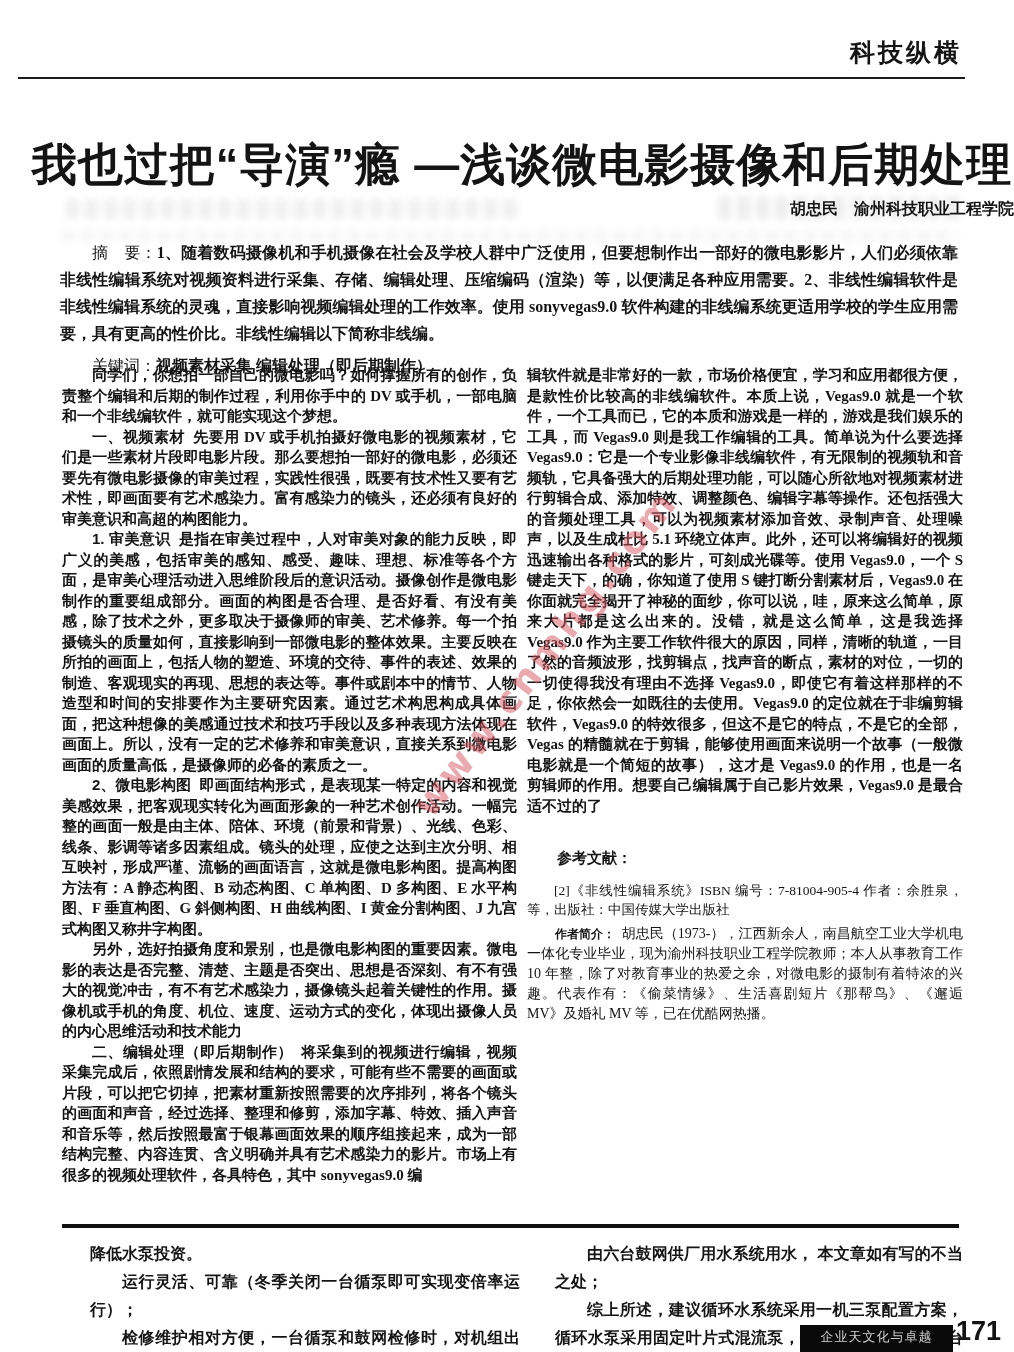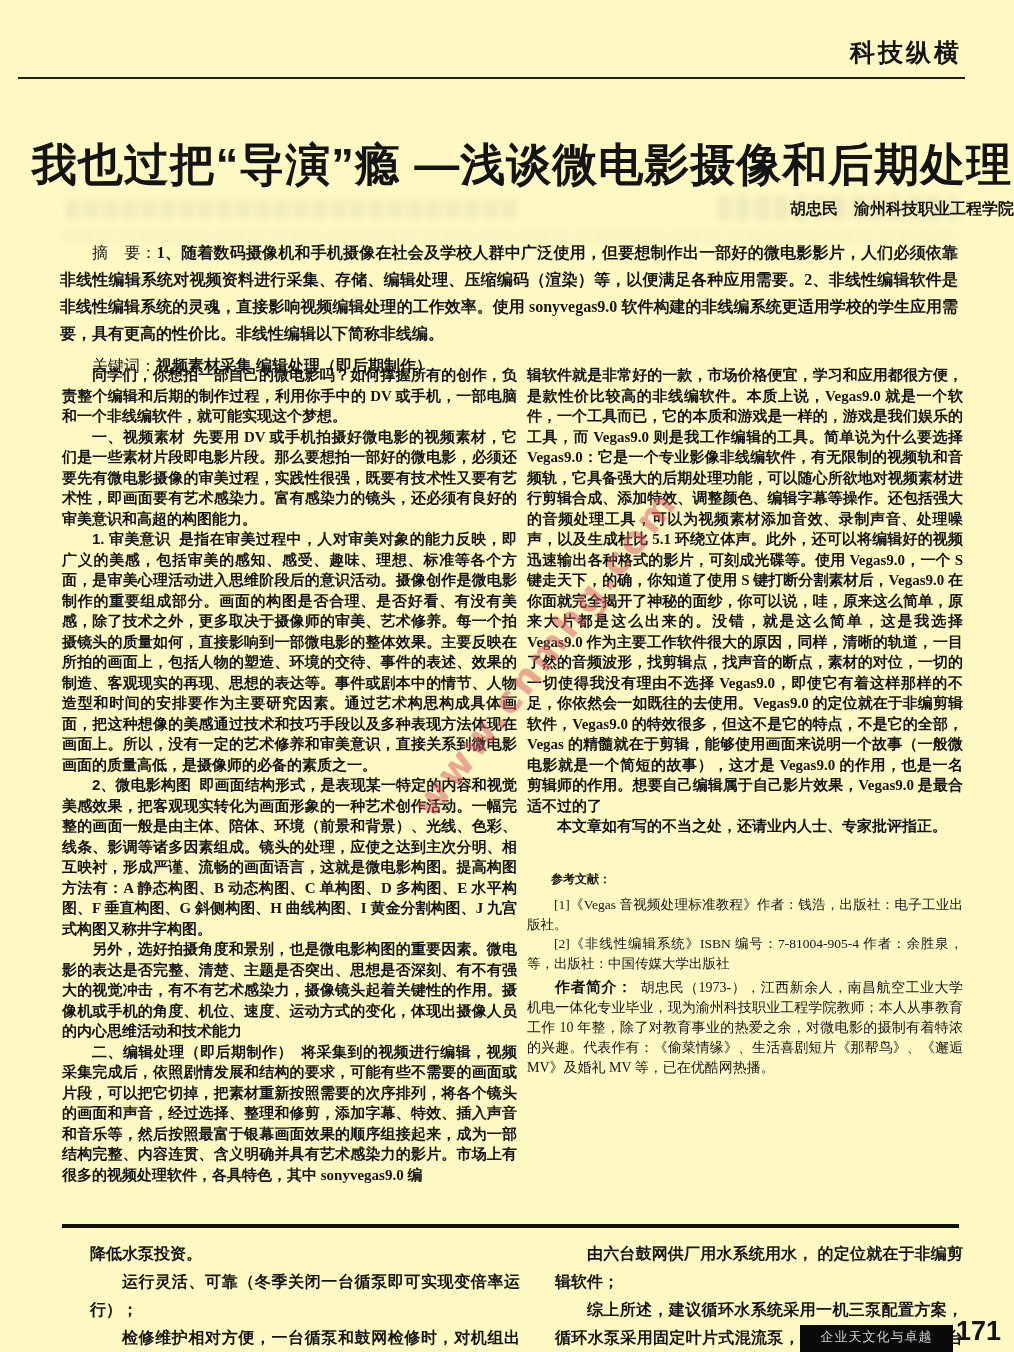--- a/index.html
+++ b/index.html
@@ -1,38 +1,38 @@
 <!DOCTYPE html>
 <html><head>
 <meta charset="utf-8">
 <style>
   html,body{margin:0;padding:0;background:#e8e8e6;}
-  .page{position:relative;width:1014px;height:1352px;background:#fef9c3;overflow:hidden;
+  .page{position:relative;width:1014px;height:1352px;background:#ffffff;overflow:hidden;
         font-family:"Liberation Serif","DejaVu Serif",serif;color:#141414;margin:0 auto;}
   .header-label{position:absolute;top:36px;right:52px;
         font-family:"Liberation Sans","DejaVu Sans",sans-serif;font-weight:700;font-size:25px;letter-spacing:3px;}
   .header-rule{position:absolute;top:77px;left:18px;width:947px;height:2px;background:#1c1c1c;}
   .title{position:absolute;top:120px;left:0;width:100%;margin:15px;text-align:center;
         font-family:"Liberation Sans","DejaVu Sans",sans-serif;font-size:45px;font-weight:900;letter-spacing:1px;}
   .authors{position:absolute;top:199px;left:0;width:100%;text-align:right;font-size:16px;font-weight:600;}
   .abstract{position:absolute;top:239px;left:60px;width:898px;font-weight:600;font-size:16px;line-height:27px;text-align:justify;}
   .abs-p{margin:0;text-indent:2em;}
   .keywords{margin-top:5px;}
   .lead{font-weight:400;font-family:"Liberation Sans","DejaVu Sans",sans-serif;}
   .col{position:absolute;top:365px;font-size:15px;line-height:20.5px;text-align:justify;font-weight:600;}
   .col-left{left:62px;width:455px;}
   .col-right{left:527px;width:436px;}
   .body-p{margin:0;text-indent:2em;}
   .no-indent{text-indent:0;}
   .plead{font-family:Liberation Sans, sans-serif;font-weight:800;}
   .plead:not(:empty){margin-right:.55em;}
-  .ref-heading{margin:32px 0 6px;text-indent:2em;font-size:12px;}
+  .ref-heading{margin:32px 0 12px;text-indent:2em;font-size:15px;}
   .ref-item{margin:0;text-indent:2em;font-size:13.5px;line-height:19.5px;font-weight:400;}
   .bio{margin:4px 0 0;text-indent:2em;font-size:14px;line-height:20px;font-weight:500;}
-  .bio .plead{font-size:15px;}
+  .bio .plead{font-size:12px;}
   .watermark{position:absolute;left:352px;top:648px;width:360px;text-align:center;
         transform:rotate(-52deg);font-family:"DejaVu Sans","Liberation Sans",sans-serif;
         font-size:38px;font-weight:600;letter-spacing:3px;color:rgba(214,86,97,.5);pointer-events:none;}
   .bottom-rule{position:absolute;top:1224px;left:62px;width:897px;height:4px;background:#111;}
   .bottom{position:absolute;top:1240px;font-size:16px;line-height:28px;text-align:justify;font-weight:600;}
   .bottom-left{left:62px;width:458px;}
   .bottom-right{left:527px;width:436px;}
   .bottom p{margin:0;text-indent:2em;padding-left:28px;}
   .bottom p.no-indent{text-indent:0;}
   .footer-badge{position:absolute;left:800px;top:1325px;width:153px;height:41px;background:#0a0a0a;
@@ -70,38 +70,36 @@
     <p class="body-p"><span class="plead"></span><span>同学们，你想拍一部自己的微电影吗？如何撑握所有的创作，负责整个编辑和后期的制作过程，利用你手中的 DV 或手机，一部电脑和一个非线编软件，就可能实现这个梦想。</span></p>
     <p class="body-p"><span class="plead">一、视频素材</span><span>先要用 DV 或手机拍摄好微电影的视频素材，它们是一些素材片段即电影片段。那么要想拍一部好的微电影，必须还要先有微电影摄像的审美过程，实践性很强，既要有技术性又要有艺术性，即画面要有艺术感染力。富有感染力的镜头，还必须有良好的审美意识和高超的构图能力。</span></p>
     <p class="body-p"><span class="plead">1. 审美意识</span><span>是指在审美过程中，人对审美对象的能力反映，即广义的美感，包括审美的感知、感受、趣味、理想、标准等各个方面，是审美心理活动进入思维阶段后的意识活动。摄像创作是微电影制作的重要组成部分。画面的构图是否合理、是否好看、有没有美感，除了技术之外，更多取决于摄像师的审美、艺术修养。每一个拍摄镜头的质量如何，直接影响到一部微电影的整体效果。主要反映在所拍的画面上，包括人物的塑造、环境的交待、事件的表述、效果的制造、客观现实的再现、思想的表达等。事件或剧本中的情节、人物造型和时间的安排要作为主要研究因素。通过艺术构思构成具体画面，把这种想像的美感通过技术和技巧手段以及多种表现方法体现在画面上。所以，没有一定的艺术修养和审美意识，直接关系到微电影画面的质量高低，是摄像师的必备的素质之一。</span></p>
     <p class="body-p"><span class="plead">2、微电影构图</span><span>即画面结构形式，是表现某一特定的内容和视觉美感效果，把客观现实转化为画面形象的一种艺术创作活动。一幅完整的画面一般是由主体、陪体、环境（前景和背景）、光线、色彩、线条、影调等诸多因素组成。镜头的处理，应使之达到主次分明、相互映衬，形成严谨、流畅的画面语言，这就是微电影构图。提高构图方法有：A 静态构图、B 动态构图、C 单构图、D 多构图、E 水平构图、F 垂直构图、G 斜侧构图、H 曲线构图、I 黄金分割构图、J 九宫式构图又称井字构图。</span></p>
     <p class="body-p"><span class="plead"></span><span>另外，选好拍摄角度和景别，也是微电影构图的重要因素。微电影的表达是否完整、清楚、主题是否突出、思想是否深刻、有不有强大的视觉冲击，有不有艺术感染力，摄像镜头起着关键性的作用。摄像机或手机的角度、机位、速度、运动方式的变化，体现出摄像人员的内心思维活动和技术能力</span></p>
     <p class="body-p"><span class="plead">二、编辑处理（即后期制作）</span><span>将采集到的视频进行编辑，视频采集完成后，依照剧情发展和结构的要求，可能有些不需要的画面或片段，可以把它切掉，把素材重新按照需要的次序排列，将各个镜头的画面和声音，经过选择、整理和修剪，添加字幕、特效、插入声音和音乐等，然后按照最富于银幕画面效果的顺序组接起来，成为一部结构完整、内容连贯、含义明确并具有艺术感染力的影片。市场上有很多的视频处理软件，各具特色，其中 sonyvegas9.0 编</span></p>
   </div>
 
   <div class="col col-right">
     <p class="body-p no-indent">辑软件就是非常好的一款，市场价格便宜，学习和应用都很方便，是款性价比较高的非线编软件。本质上说，Vegas9.0 就是一个软件，一个工具而已，它的本质和游戏是一样的，游戏是我们娱乐的工具，而 Vegas9.0 则是我工作编辑的工具。简单说为什么要选择 Vegas9.0：它是一个专业影像非线编软件，有无限制的视频轨和音频轨，它具备强大的后期处理功能，可以随心所欲地对视频素材进行剪辑合成、添加特效、调整颜色、编辑字幕等操作。还包括强大的音频处理工具，可以为视频素材添加音效、录制声音、处理噪声，以及生成杜比 5.1 环绕立体声。此外，还可以将编辑好的视频迅速输出各种格式的影片，可刻成光碟等。使用 Vegas9.0，一个 S 键走天下，的确，你知道了使用 S 键打断分割素材后，Vegas9.0 在你面就完全揭开了神秘的面纱，你可以说，哇，原来这么简单，原来大片都是这么出来的。没错，就是这么简单，这是我选择 Vegas9.0 作为主要工作软件很大的原因，同样，清晰的轨道，一目了然的音频波形，找剪辑点，找声音的断点，素材的对位，一切的一切使得我没有理由不选择 Vegas9.0，即使它有着这样那样的不足，你依然会一如既往的去使用。Vegas9.0 的定位就在于非编剪辑软件，Vegas9.0 的特效很多，但这不是它的特点，不是它的全部，Vegas 的精髓就在于剪辑，能够使用画面来说明一个故事（一般微电影就是一个简短的故事），这才是 Vegas9.0 的作用，也是一名剪辑师的作用。想要自己编辑属于自己影片效果，Vegas9.0 是最合适不过的了</p>
-    <p class="body-p">本文章如有写的不当之处，还请业内人士、专家批评指正。</p>
     <p class="ref-heading"><span class="plead">参考文献：</span></p>
-    <p class="ref-item">[1]《Vegas 音视频处理标准教程》作者：钱浩，出版社：电子工业出版社。</p>
     <p class="ref-item">[2]《非线性编辑系统》ISBN 编号：7-81004-905-4 作者：余胜泉，等，出版社：中国传媒大学出版社</p>
     <p class="bio"><span class="plead">作者简介：</span><span>胡忠民（1973-），江西新余人，南昌航空工业大学机电一体化专业毕业，现为渝州科技职业工程学院教师；本人从事教育工作 10 年整，除了对教育事业的热爱之余，对微电影的摄制有着特浓的兴趣。代表作有：《偷菜情缘》、生活喜剧短片《那帮鸟》、《邂逅 MV》及婚礼 MV 等，已在优酷网热播。</span></p>
   </div>
 
   <div class="watermark">www.cnmhg.com</div>
 
   <div class="bottom-rule"></div>
 
   <div class="bottom bottom-left">
     <p class="no-indent">降低水泵投资。</p>
     <p>运行灵活、可靠（冬季关闭一台循泵即可实现变倍率运行）；</p>
     <p>检修维护相对方便，一台循泵和鼓网检修时，对机组出力影响较小；</p>
   </div>
 
   <div class="bottom bottom-right">
-    <p>由六台鼓网供厂用水系统用水， 的定位就在于非编剪辑软件；</p>
+    <p>由六台鼓网供厂用水系统用水， 本文章如有写的不当之处；</p>
     <p>综上所述，建议循环水系统采用一机三泵配置方案，循环水泵采用固定叶片式混流泵，夏季及春秋季运行三台泵、冬季两台泵运行。</p>
   </div>
 
   <div class="footer-badge">企业天文化与卓越</div>
   <div class="page-number">171</div>
 
 </div>
 
 </body></html>

